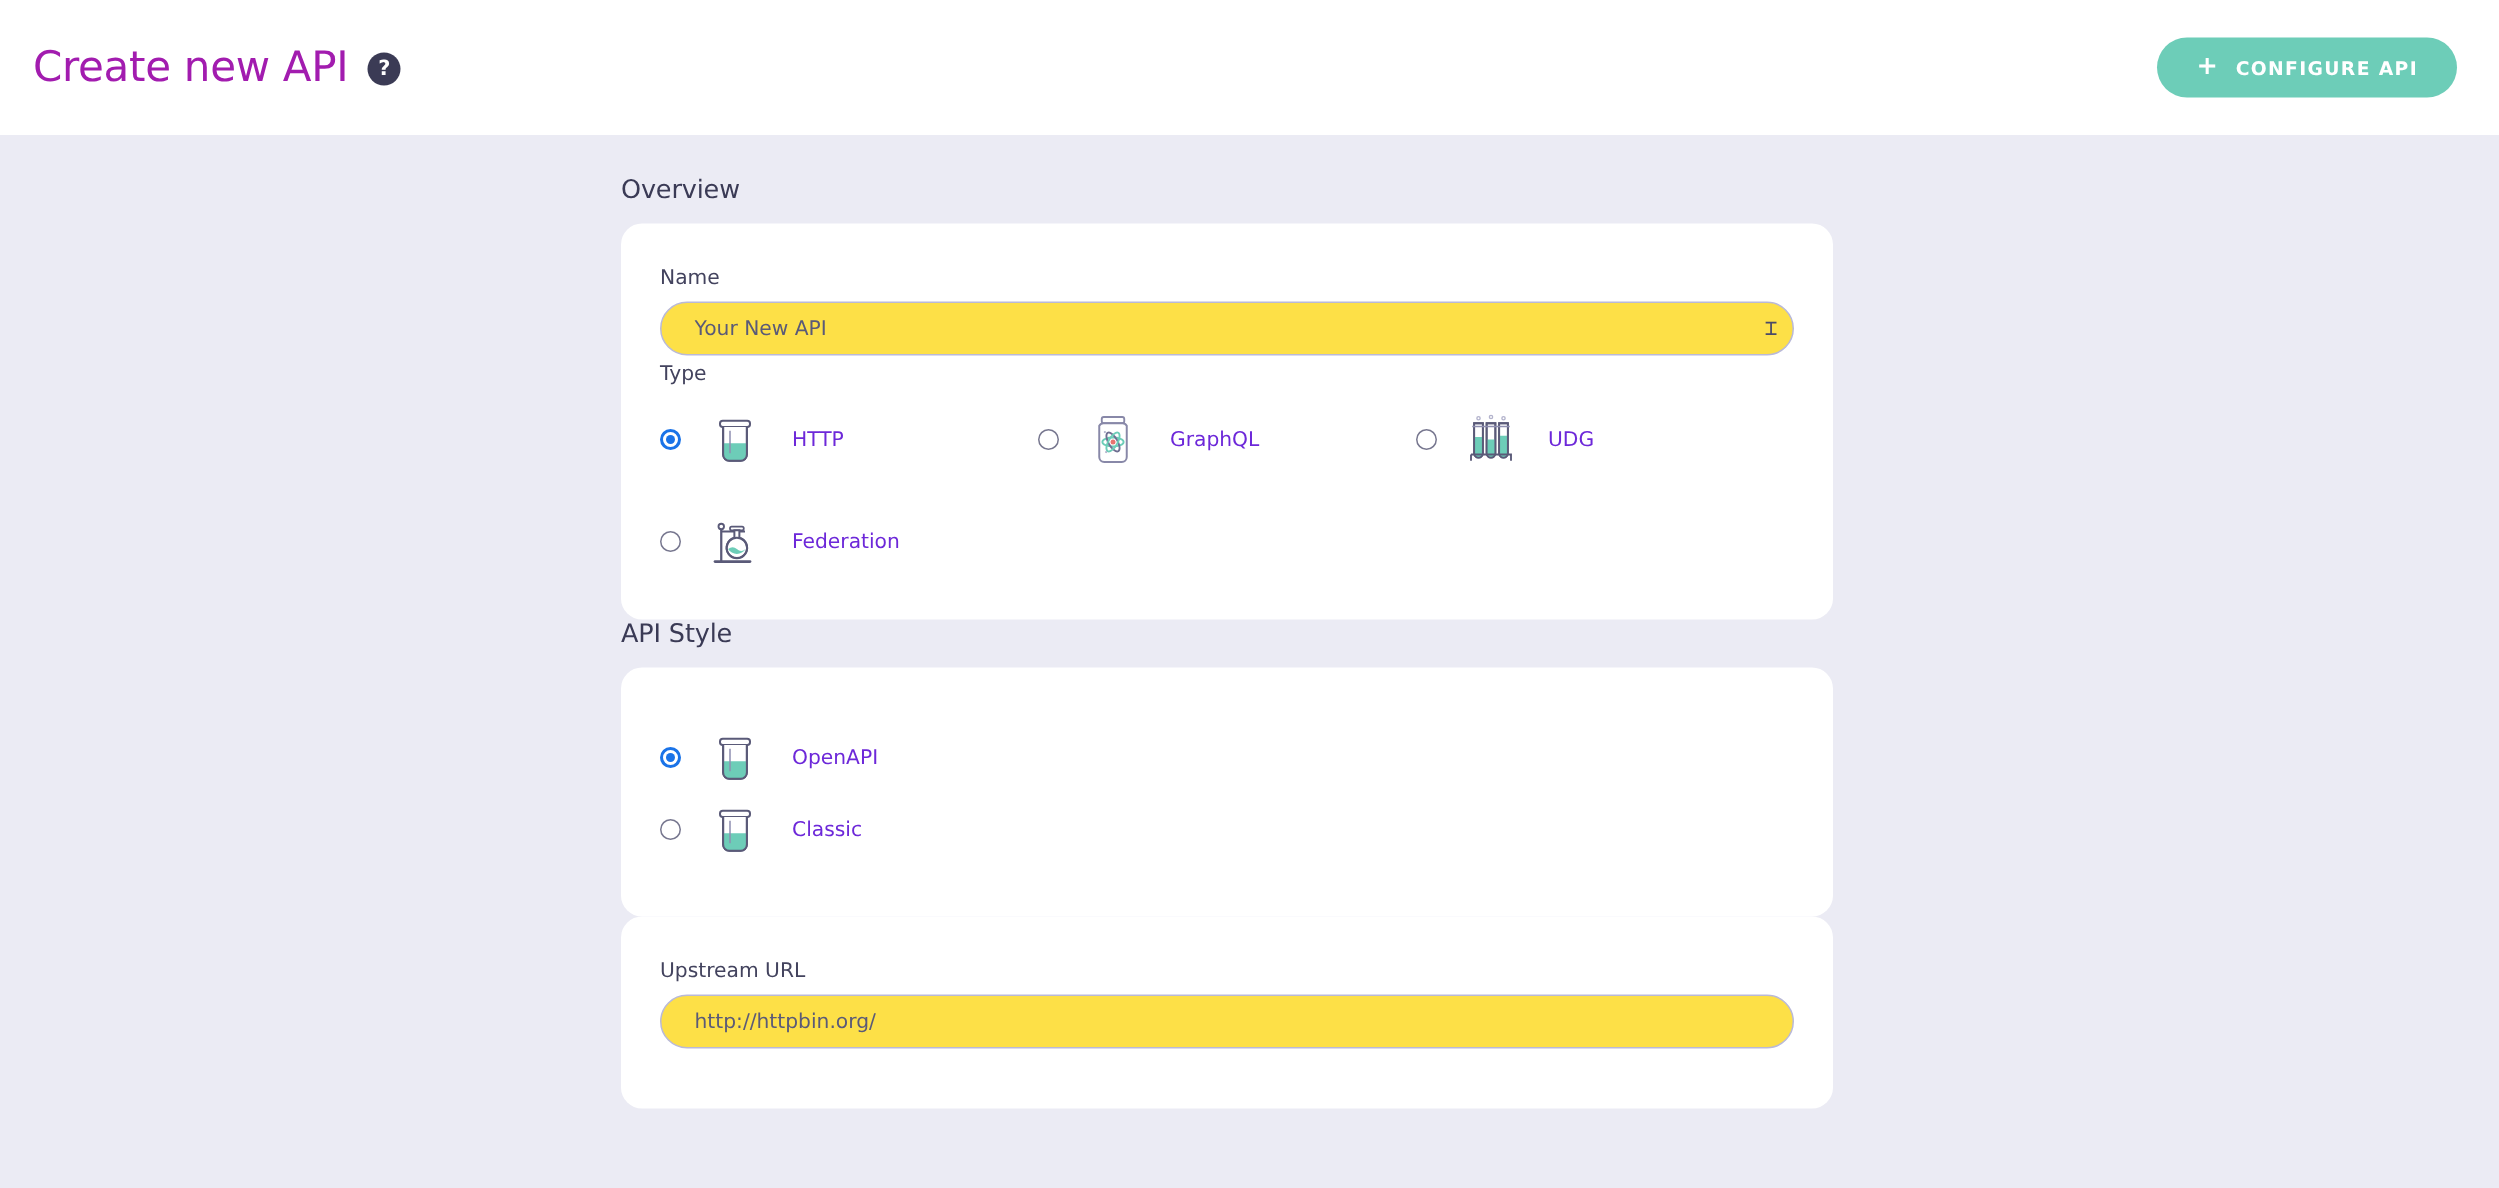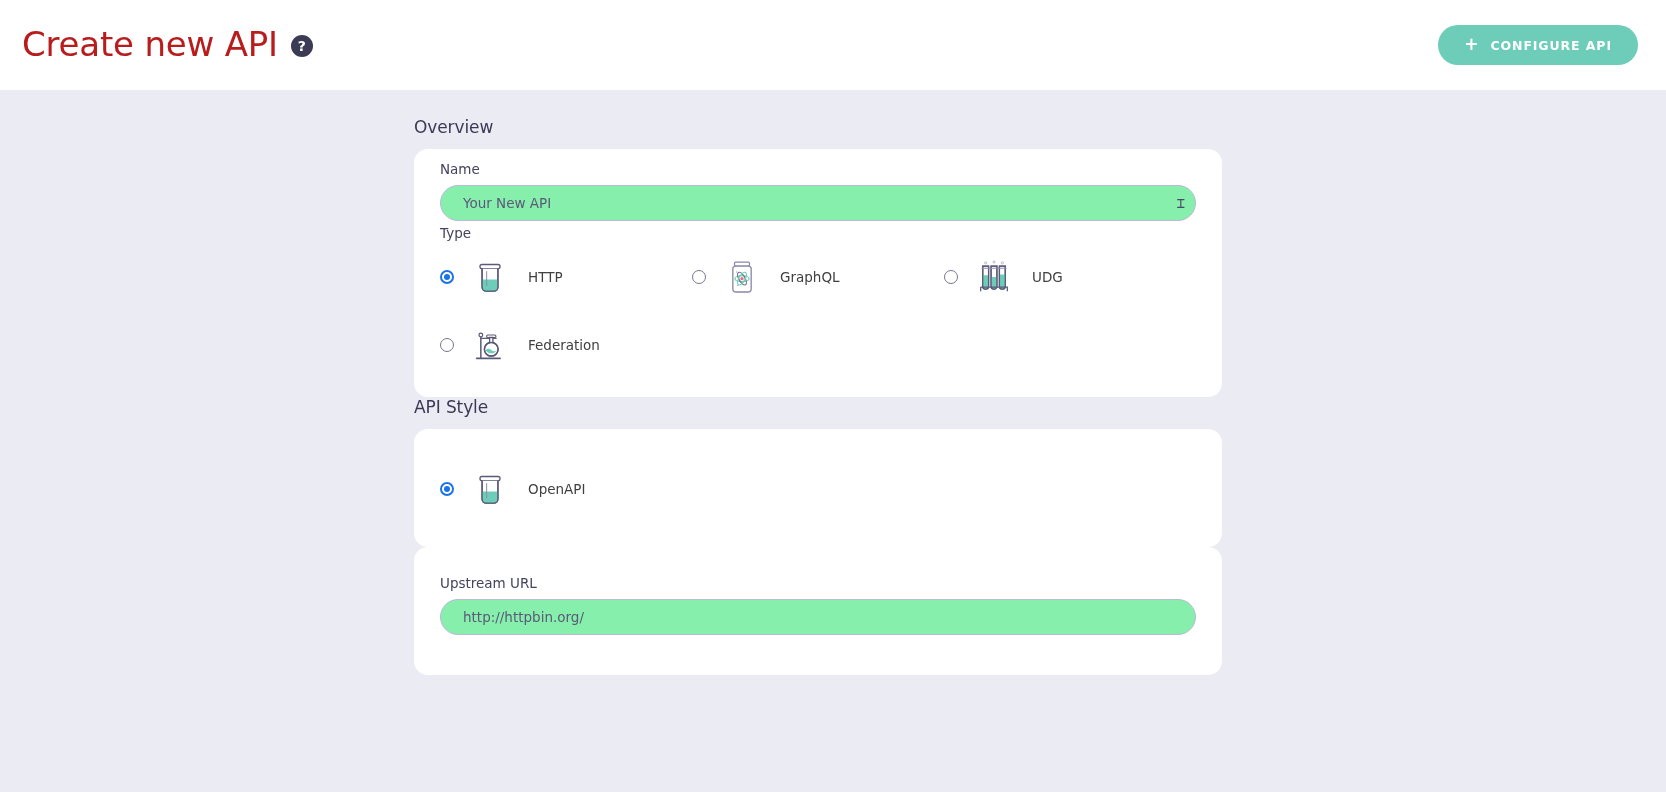--- a/index.html
+++ b/index.html
@@ -29,24 +29,24 @@
   }
 
   .header-left {
     display: flex;
     align-items: center;
     gap: 13px;
     margin-top: -2px;
   }
 
   .page-title {
-    font-size: 34px;
+    font-size: 28px;
     font-weight: 500;
     letter-spacing: -0.2px;
-    color: #b91c1c;
+    color: #a21caf;
   }
 
   .help-badge {
     width: 22px;
     height: 22px;
     border-radius: 50%;
     background: #3b3b55;
     color: #ffffff;
     font-size: 14px;
     font-weight: 700;
@@ -100,42 +100,42 @@
     letter-spacing: -0.1px;
     margin-bottom: 12px;
     padding-left: 0px;
   }
 
   .section-title.spaced { }
 
   .card {
     background: #ffffff;
     border-radius: 14px;
-    padding: 12px 26px 28px 26px;
+    padding: 28px 26px 28px 26px;
   }
 
   .field-label {
     font-size: 13.5px;
     color: #43435e;
     margin-bottom: 8px;
     font-weight: 400;
   }
 
   .text-input {
     position: relative;
     width: 100%;
     height: 36px;
   }
 
   .text-input input {
     width: 100%;
     height: 36px;
     border: 1px solid #b9b9d8;
     border-radius: 18px;
-    background: #86efac;
+    background: #fde047;
     padding: 0 22px;
     font-family: inherit;
     font-size: 13.5px;
     color: #5a5a78;
     outline: none;
   }
 
   .text-input input::placeholder { color: #5a5a78; }
 
   .caret-glyph {
@@ -194,21 +194,21 @@
     width: 48px;
     height: 48px;
     flex: 0 0 auto;
     display: flex;
     align-items: center;
     justify-content: center;
   }
 
   .opt-label {
     font-size: 13.5px;
-    color: #404040;
+    color: #6d28d9;
     margin-left: 2px;
   }
 
   .style-grid {
     display: grid;
     grid-template-columns: 1fr;
     margin-top: 2px;
   }
 </style>
 </head>
@@ -336,20 +336,33 @@
               <rect x="12" y="9" width="24" height="5" rx="2.2" fill="#fff" stroke="#5a5a78" stroke-width="1.6"></rect>
               <path d="M14.5 14 v22 a5 5 0 0 0 5 5 h9 a5 5 0 0 0 5 -5 V14" fill="#fff" stroke="#5a5a78" stroke-width="1.6"></path>
               <path d="M14.5 27 v9 a5 5 0 0 0 5 5 h9 a5 5 0 0 0 5 -5 v-9 z" fill="#6dcdb8"></path>
               <path d="M14.5 14 v22 a5 5 0 0 0 5 5 h9 a5 5 0 0 0 5 -5 V14" fill="none" stroke="#5a5a78" stroke-width="1.6"></path>
               <line x1="20" y1="17" x2="20" y2="35" stroke="#8e8eb0" stroke-width="1.2"></line>
             </svg>
           </span>
           <span class="opt-label">OpenAPI</span>
         </div>
 
+        <div class="radio-option">
+          <span class="radio"></span>
+          <span class="opt-icon">
+            <svg viewBox="0 0 48 48" width="40" height="40">
+              <rect x="12" y="9" width="24" height="5" rx="2.2" fill="#fff" stroke="#5a5a78" stroke-width="1.6"></rect>
+              <path d="M14.5 14 v22 a5 5 0 0 0 5 5 h9 a5 5 0 0 0 5 -5 V14" fill="#fff" stroke="#5a5a78" stroke-width="1.6"></path>
+              <path d="M14.5 27 v9 a5 5 0 0 0 5 5 h9 a5 5 0 0 0 5 -5 v-9 z" fill="#6dcdb8"></path>
+              <path d="M14.5 14 v22 a5 5 0 0 0 5 5 h9 a5 5 0 0 0 5 -5 V14" fill="none" stroke="#5a5a78" stroke-width="1.6"></path>
+              <line x1="20" y1="17" x2="20" y2="35" stroke="#8e8eb0" stroke-width="1.2"></line>
+            </svg>
+          </span>
+          <span class="opt-label">Classic</span>
+        </div>
 
       </div>
     </div>
 
     <div class="card" style="padding:28px 26px 40px 26px;">
       <div class="field-label">Upstream URL</div>
       <div class="text-input">
         <input type="text" placeholder="http://httpbin.org/" style="">
       </div>
     </div>

